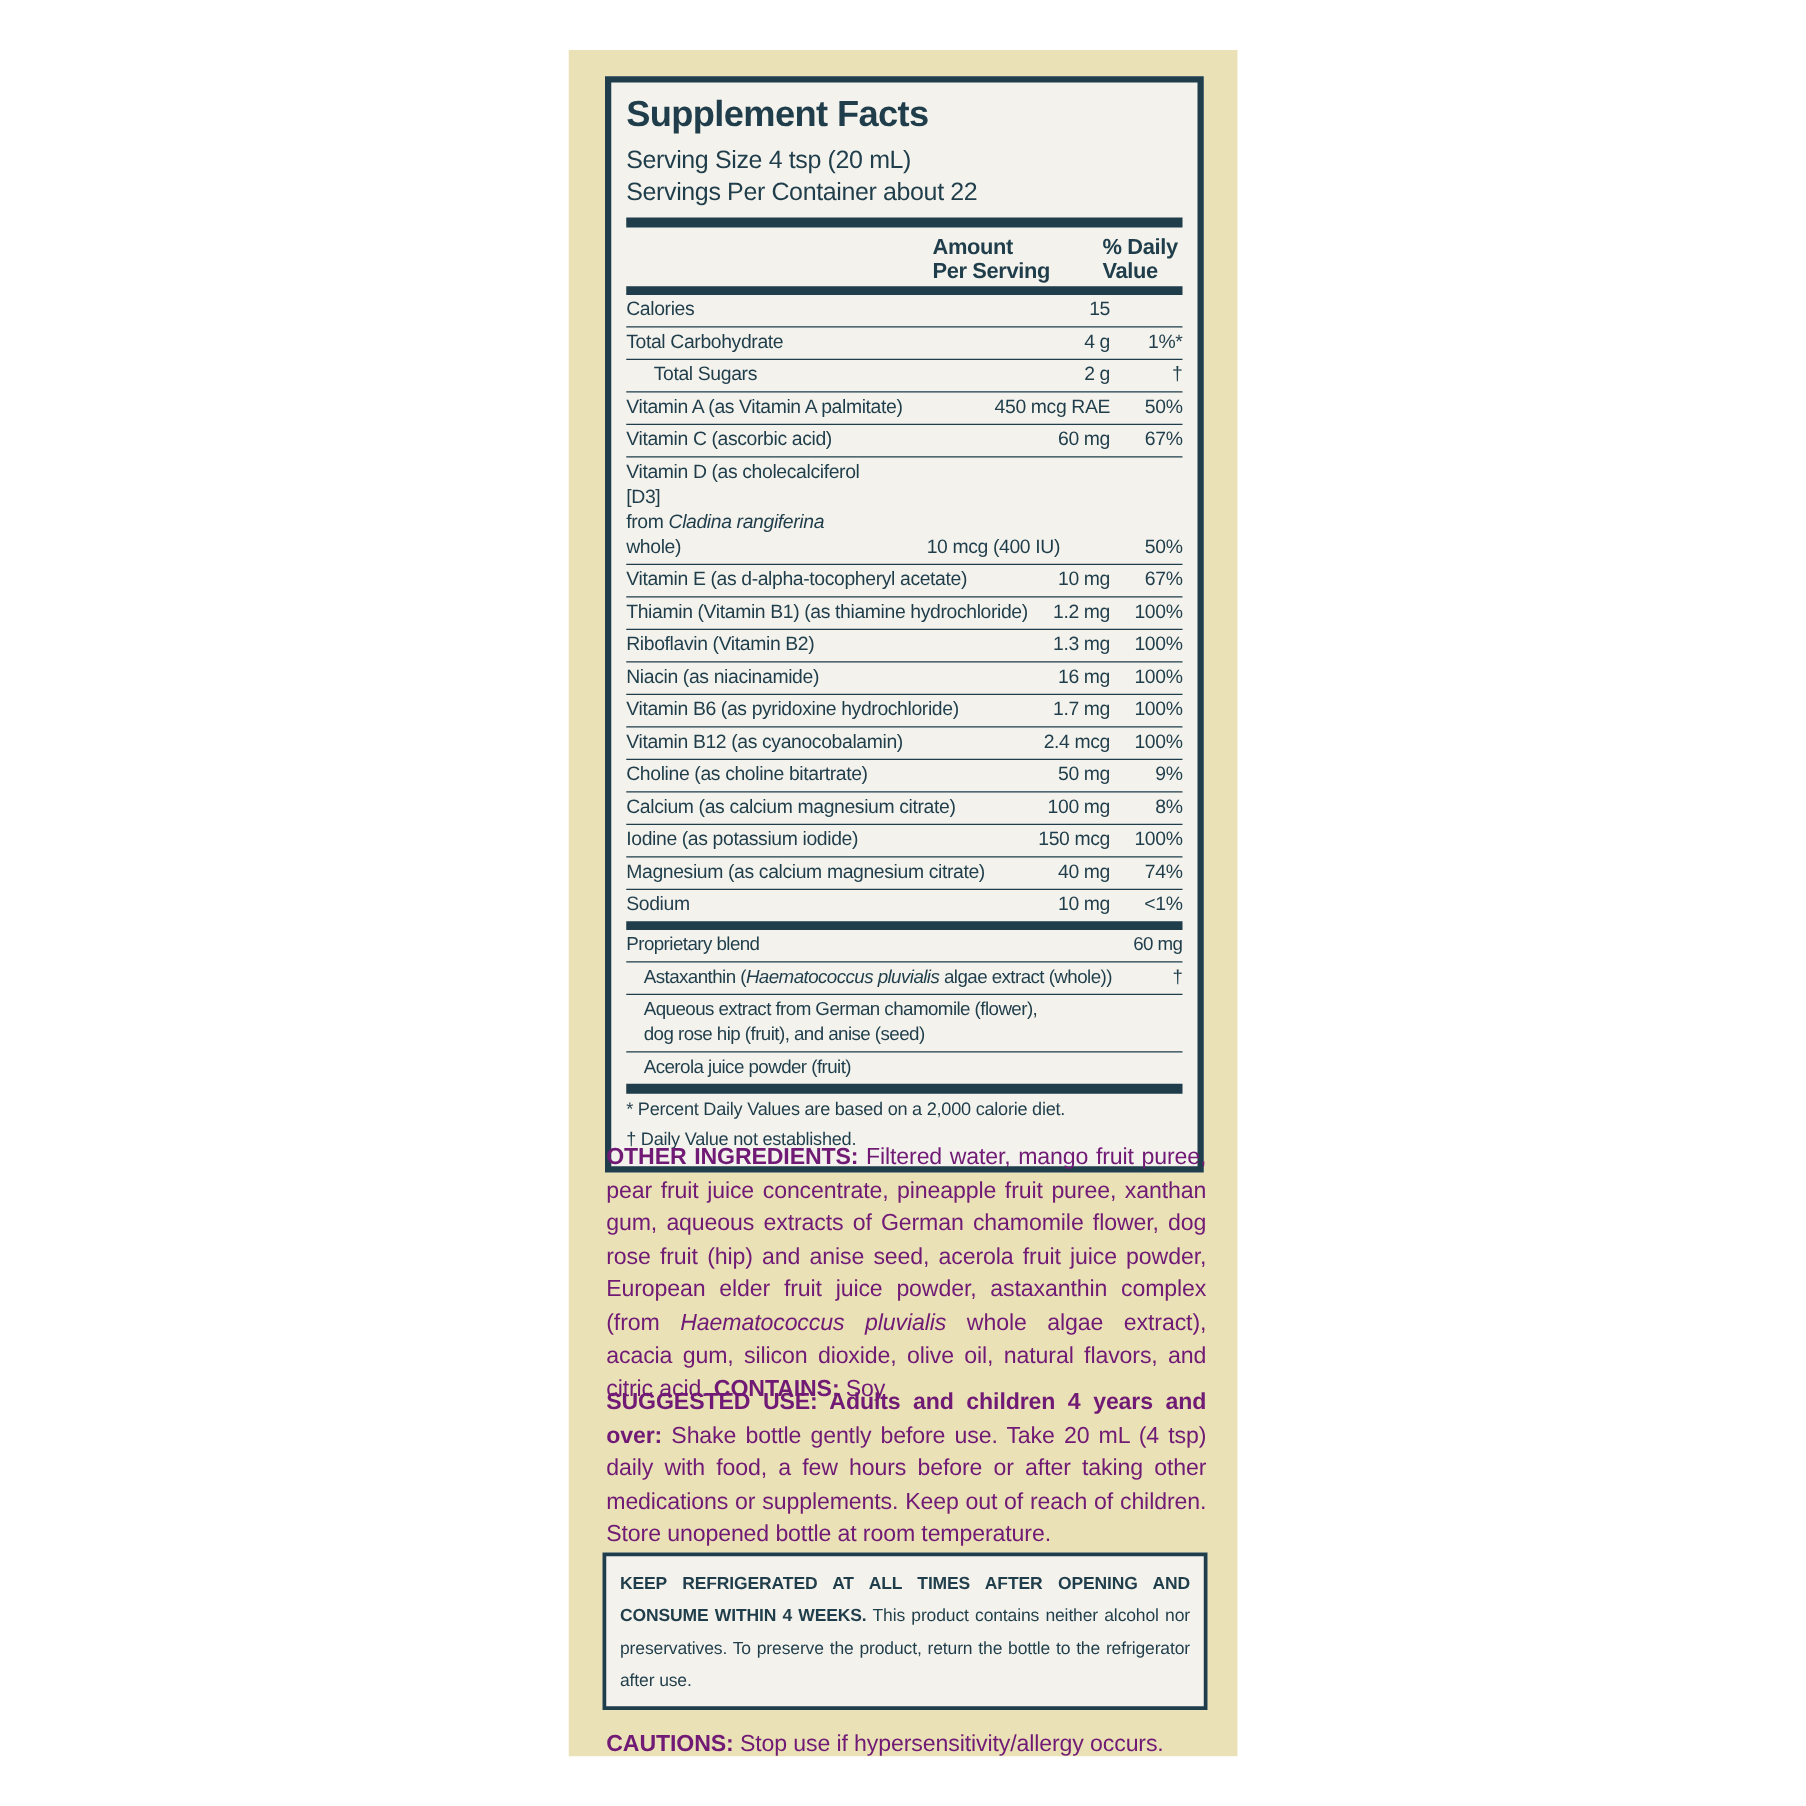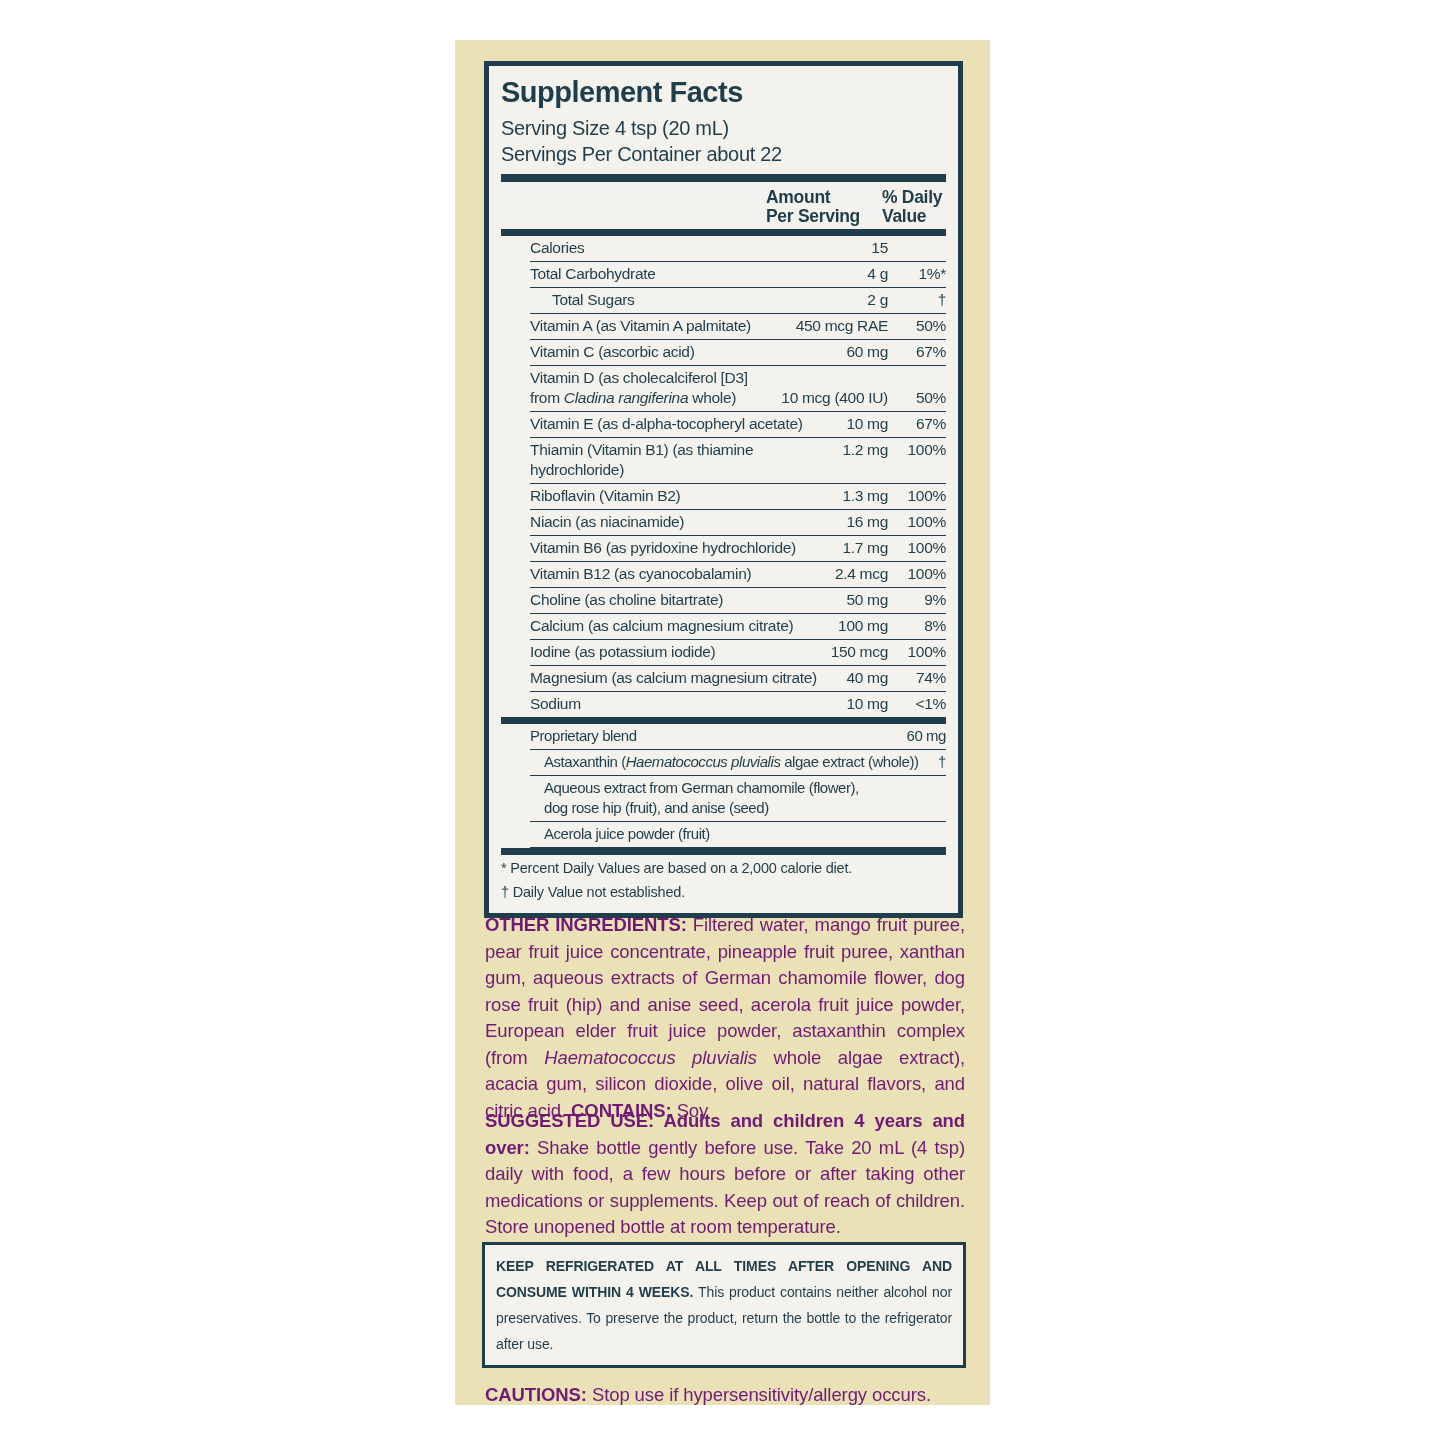--- a/index.html
+++ b/index.html
@@ -7,33 +7,33 @@
   .page{position:relative;width:1445px;height:1445px;background:#ffffff;overflow:hidden;}
   .label{position:absolute;left:455px;top:40px;width:535px;height:1365px;background:#eae2b6;}
 
   
   .sf-panel{position:absolute;left:29px;top:21px;width:479px;box-sizing:border-box;
             background:#f3f2ec;border:5px solid #1f3d4a;padding:8px 12px 10px;color:#1f3d4a;}
   .sf-title{font-size:29px;font-weight:bold;margin:2px 0 6px;letter-spacing:-0.5px;}
   .serving{font-size:20px;line-height:26px;letter-spacing:-0.3px;}
   .bar-thick{height:8px;background:#1f3d4a;margin-top:7px;}
   .bar-mid{height:7px;background:#1f3d4a;}
-  .header-row{display:flex;align-items:flex-end;padding:6px 0 3px;}
+  .header-row{display:flex;align-items:flex-end;padding:6px 0 3px;gap:20px;}
   .hdr-spacer{flex:1;}
   .col-hdr{font-weight:bold;font-size:17.5px;line-height:19px;white-space:pre-line;letter-spacing:-0.3px;}
   .col-amount{width:116px;}
   .col-dv{width:64px;}
 
   .row{display:flex;align-items:baseline;border-bottom:1.5px solid #1f3d4a;
-       padding:2px 0 3px;font-size:15.5px;line-height:20px;letter-spacing:-0.3px;margin-left:29px;}
+       padding:2px 0 3px;font-size:15.5px;line-height:20px;letter-spacing:-0.3px;}
   .row:last-of-type{border-bottom:none;}
   .row .name{flex:1;padding-right:4px;}
   .row .amt{white-space:nowrap;text-align:right;}
   .row .dv{width:58px;text-align:right;white-space:nowrap;}
-  .row.align-end{align-items:flex-end;}
+  .row.align-end{align-items:flex-end;gap:40px;}
   .ind{padding-left:22px;}
   .ind-sm{padding-left:14px;}
   .row.blend{font-size:15px;letter-spacing:-0.45px;}
   .footnote{font-size:14.5px;line-height:21px;letter-spacing:-0.2px;
             padding-left:12px;text-indent:-12px;margin-top:3px;}
 
   
   .para{position:absolute;left:30px;width:480px;color:#701a75;font-size:18.5px;
         line-height:26.5px;text-align:justify;margin:0;letter-spacing:-0.1px;}
   .para b{font-weight:bold;}

